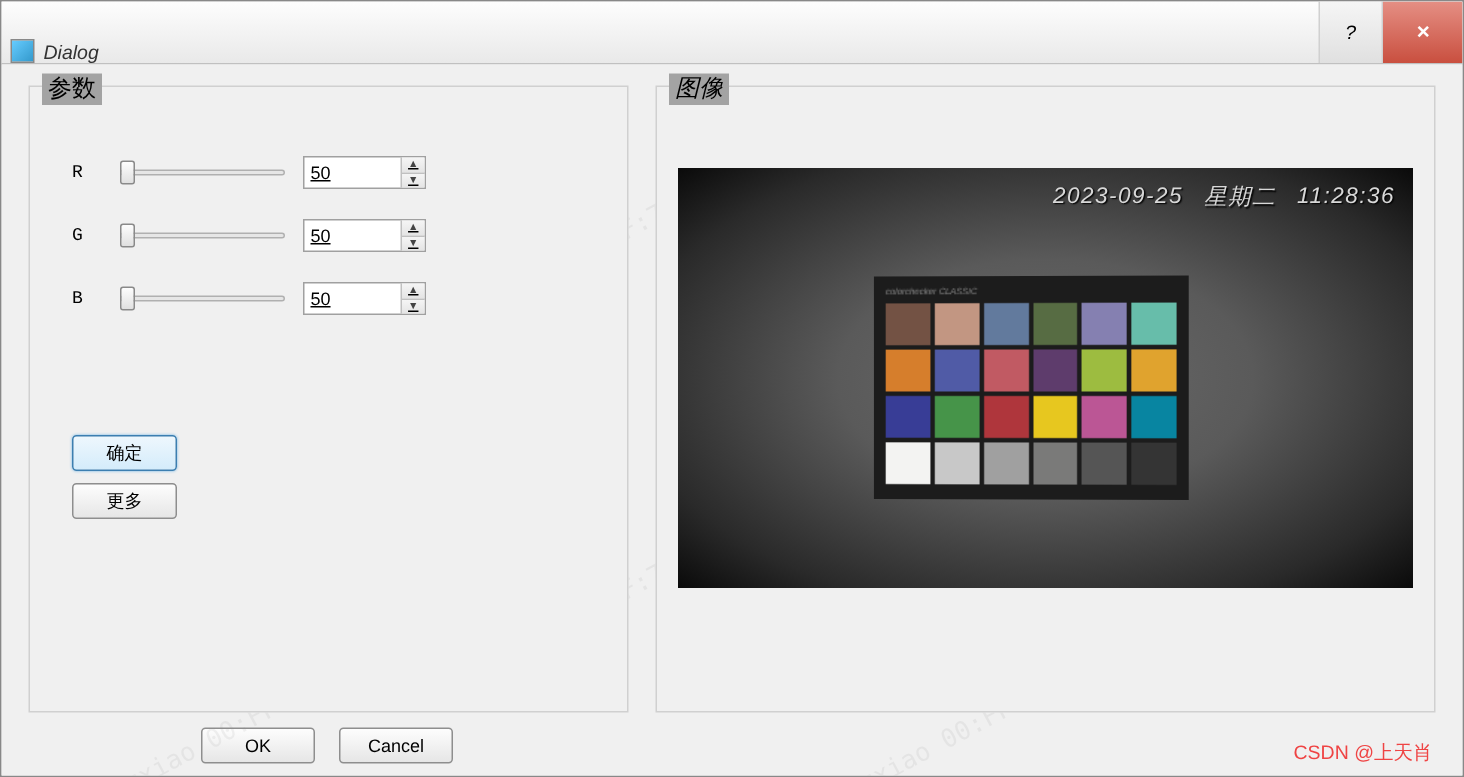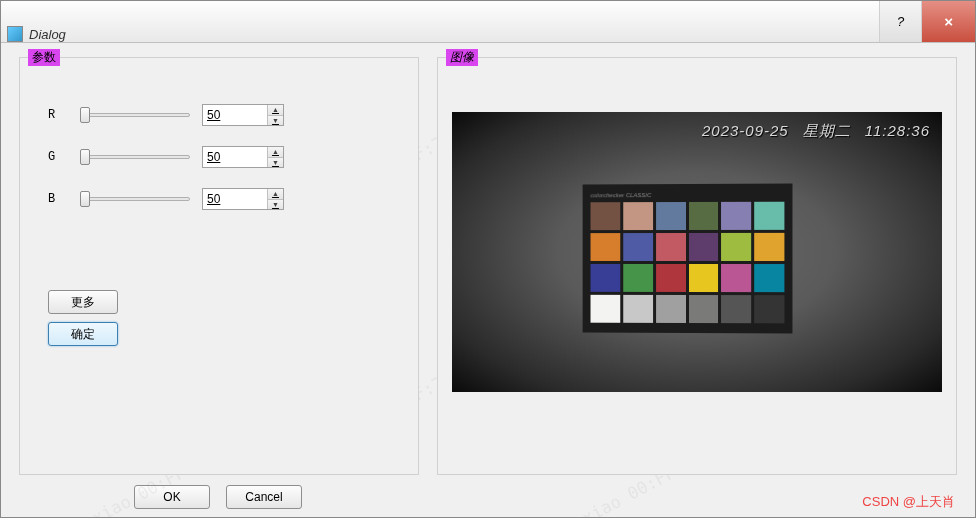--- a/index.html
+++ b/index.html
@@ -56,23 +56,23 @@
   .panels { display: flex; flex: 1; gap: 18px; }
   .groupbox {
     border: 1px solid #d0d0d0;
     background: #f0f0f0;
     position: relative;
     padding: 22px 14px 14px 14px;
   }
   .groupbox-title {
     position: absolute;
     top: -9px; left: 8px;
-    background: #d946ef;
+    background: #a3a3a3;
     padding: 0 4px;
-    font-size: 12px;
+    font-size: 16px;
   }
   .gb-params { width: 400px; }
   .gb-image { flex: 1; font-style: italic; }
   .param-row {
     display: flex;
     align-items: center;
     height: 42px;
     gap: 12px;
     padding-left: 14px;
   }
@@ -268,22 +268,22 @@
         <div class="spinbox">
           <div class="spinbox-val">50</div>
           <div class="spinbox-btns">
             <div class="spin-btn">▲</div>
             <div class="spin-btn">▼</div>
           </div>
         </div>
       </div>
 
       <div class="action-btns">
+        <div><button class="win-btn focused">确定</button></div>
         <div><button class="win-btn">更多</button></div>
-        <div><button class="win-btn focused">确定</button></div>
       </div>
     </div>
 
     <div class="groupbox gb-image">
       <div class="groupbox-title">图像</div>
       <div class="image-area">
         <div class="img-vignette"></div>
         <div class="img-overlay">
           <span>2023-09-25</span>
           <span>星期二</span>

